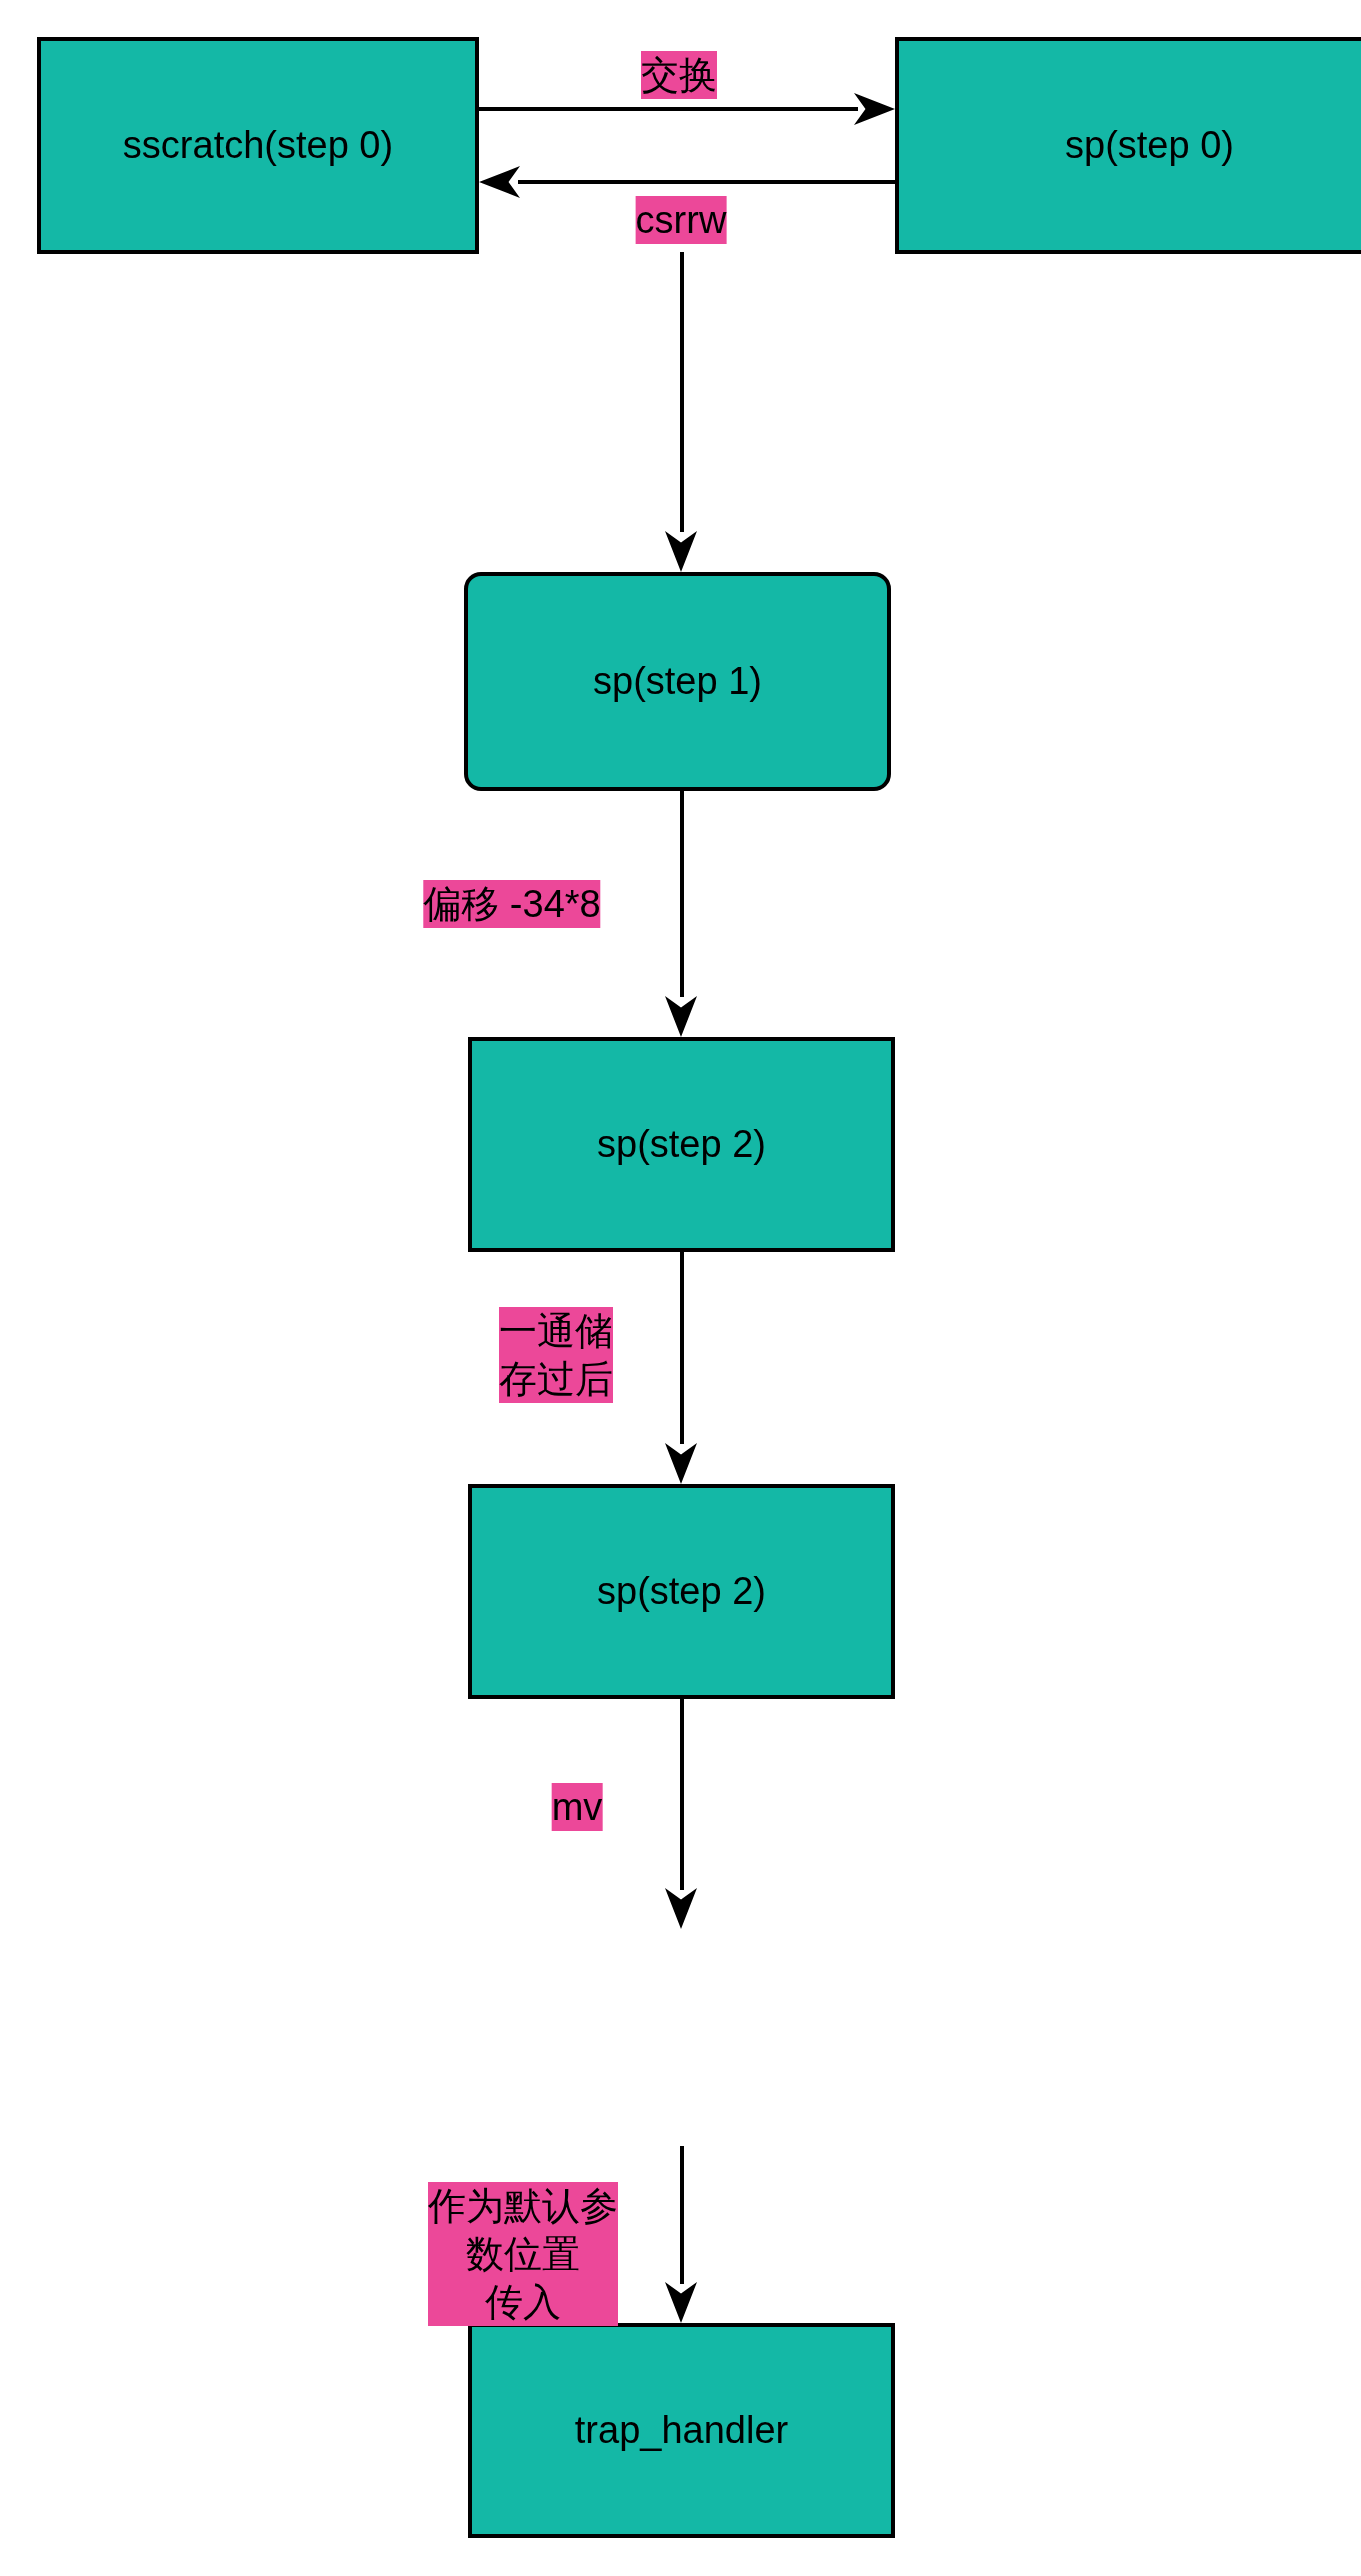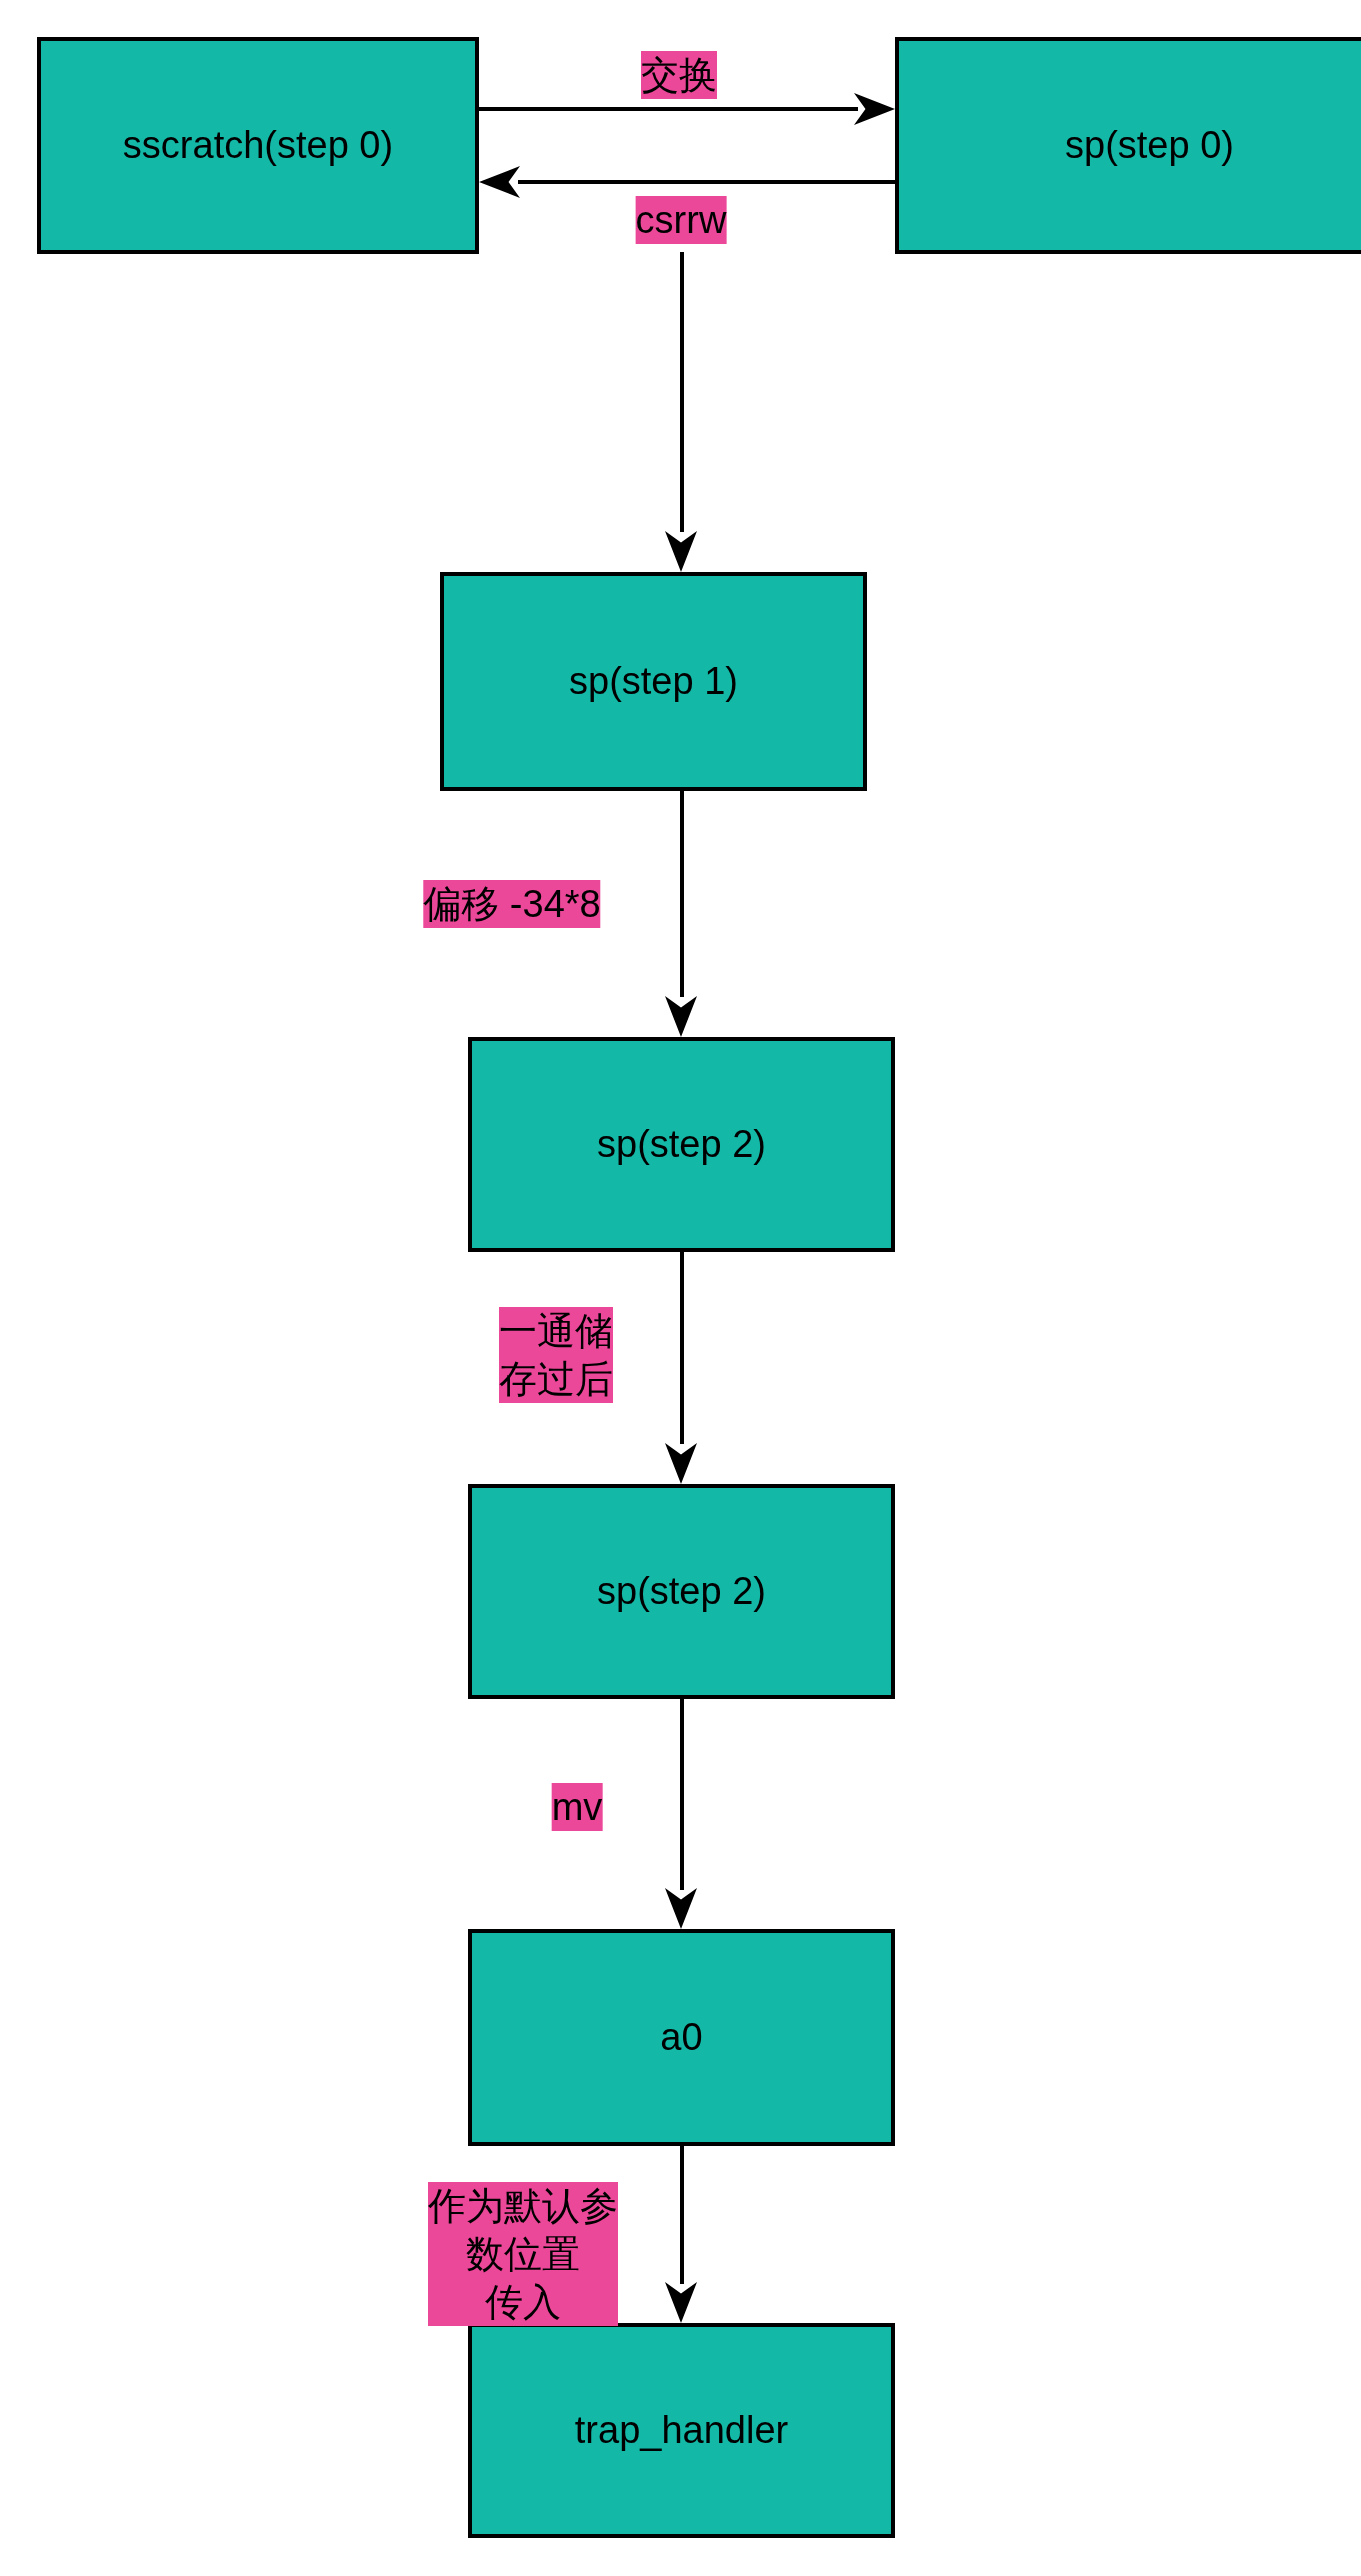--- a/index.html
+++ b/index.html
@@ -45,35 +45,32 @@
 <div id="canvas">
 
   <div class="node" style="left:37px; top:37px; width:442px; height:217px;">
     <span>sscratch(step 0)</span>
   </div>
 
   <div class="node" style="left:895px; top:37px; width:509px; height:217px;">
     <span>sp(step 0)</span>
   </div>
 
-  <div class="node" style="left:440px; top:572px; width:427px; height:219px;">
+  <div class="node" style="left:464px; top:572px; width:427px; height:219px;border-radius:17px;">
     <span>sp(step 1)</span>
   </div>
 
   <div class="node" style="left:468px; top:1037px; width:427px; height:215px;">
     <span>sp(step 2)</span>
   </div>
 
   <div class="node" style="left:468px; top:1484px; width:427px; height:215px;">
     <span>sp(step 2)</span>
   </div>
 
-  <div class="node" style="left:468px; top:1929px; width:427px; height:217px;">
-    <span>a0</span>
-  </div>
 
   <div class="node" style="left:468px; top:2323px; width:427px; height:215px;">
     <span>trap_handler</span>
   </div>
 
   <div class="hline" style="left:479px; top:107px; width:379px;"></div>
   <div class="arrowhead ah-right" style="left:854px; top:93px;"></div>
   <div class="elabel" style="left:679px; top:75px;">交换</div>
 
   <div class="hline" style="left:518px; top:180px; width:377px;"></div>

